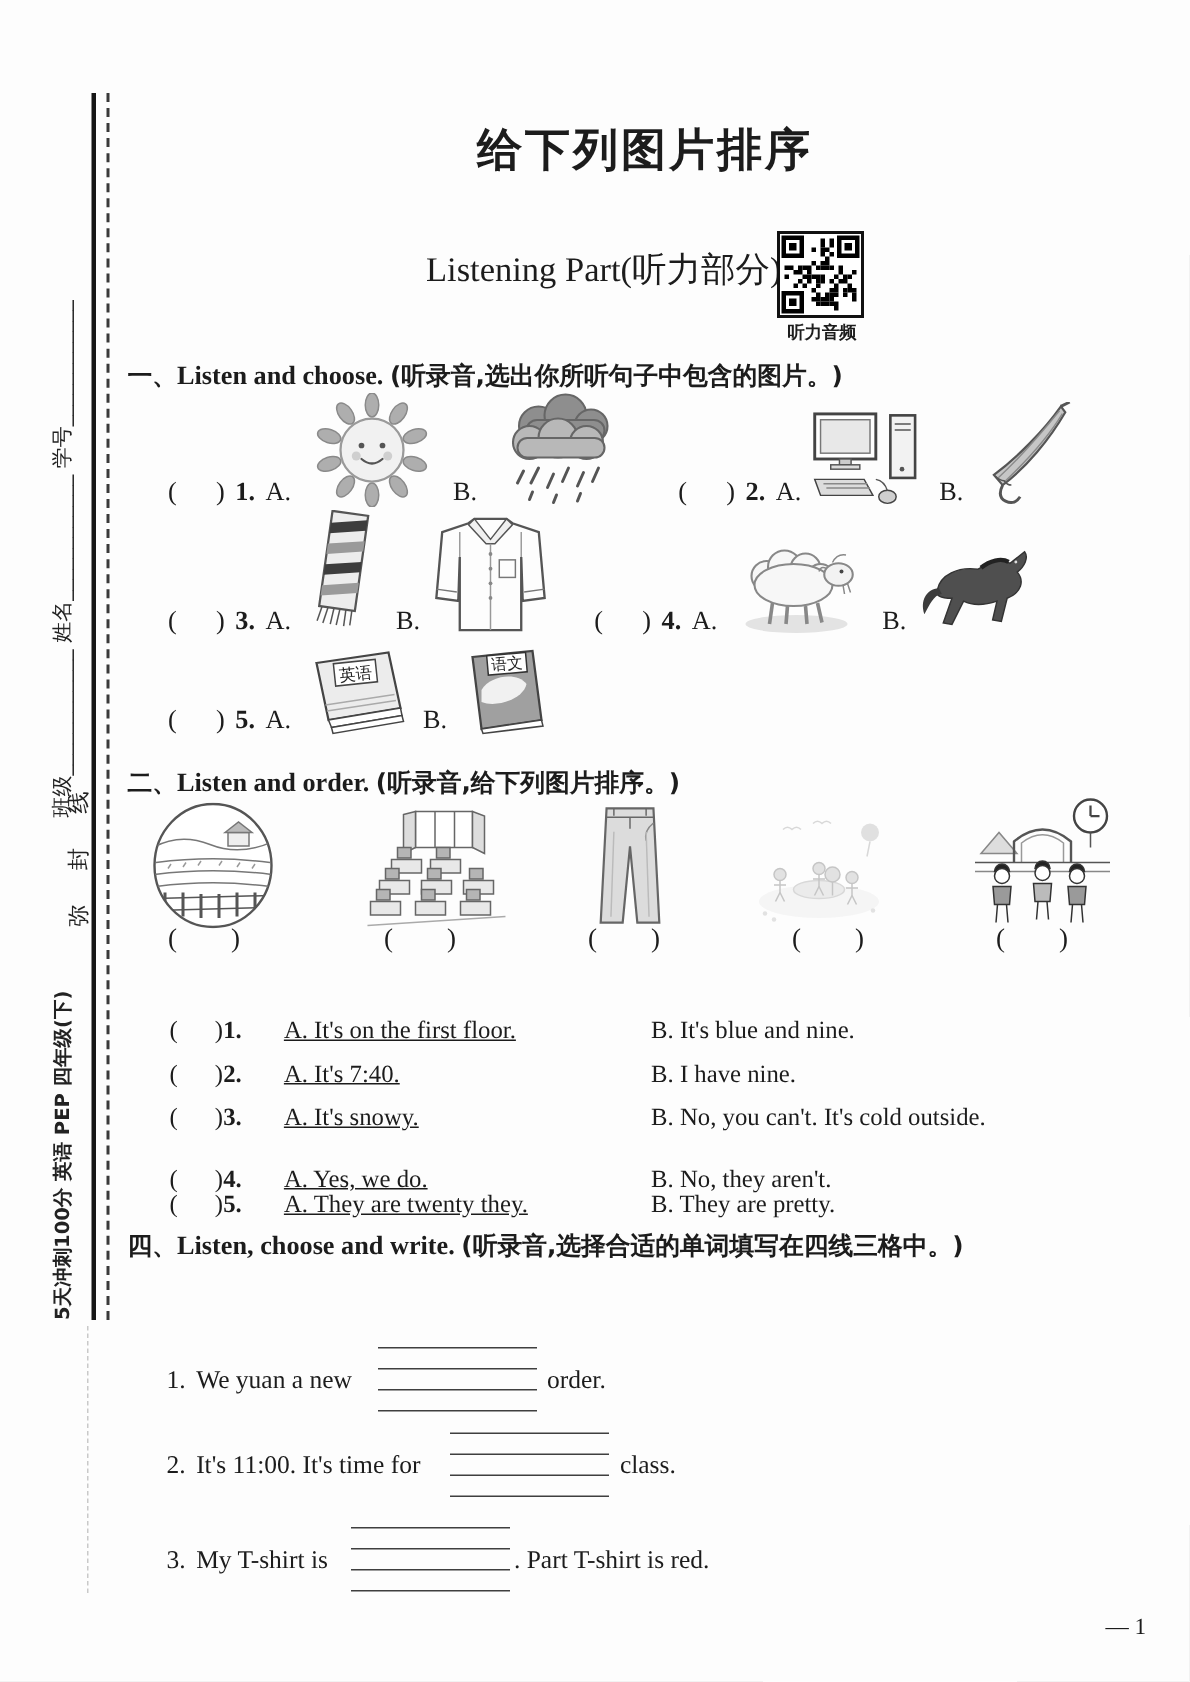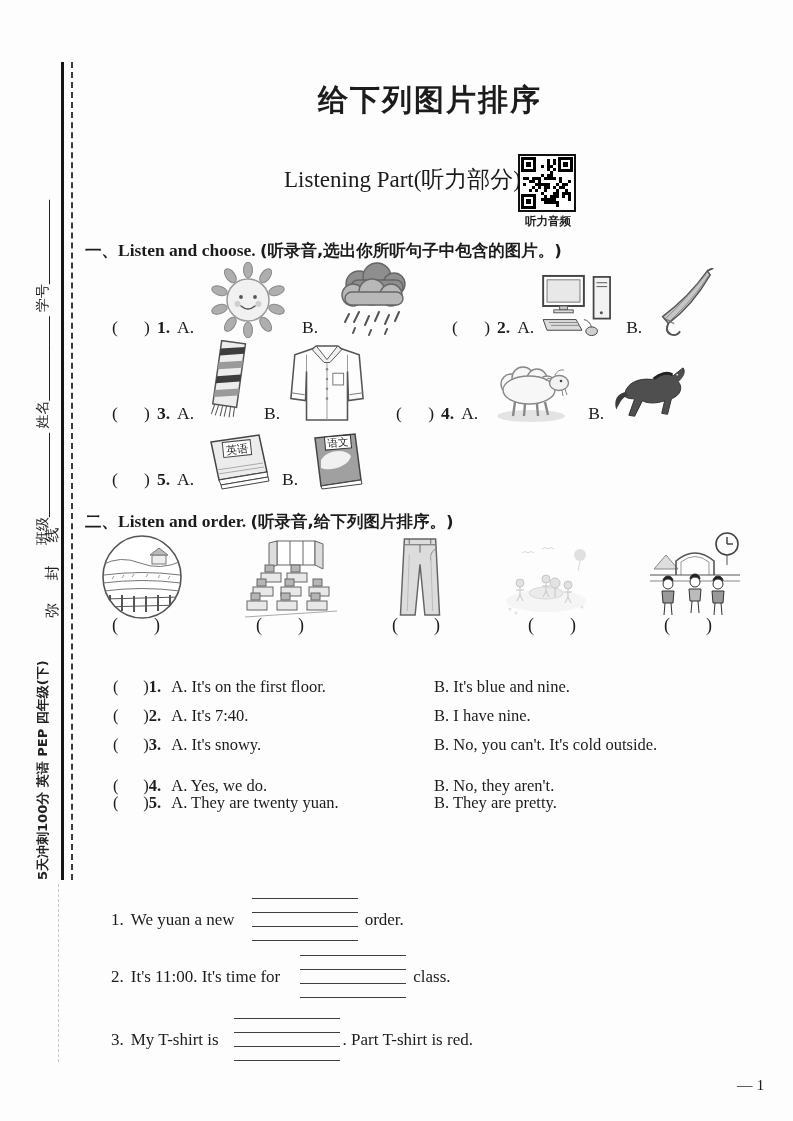--- a/index.html
+++ b/index.html
@@ -32,21 +32,21 @@
   .qnum{font-weight:bold;}
   
   .s1row{position:absolute;left:112px;display:flex;align-items:flex-end;column-gap:7px;font-size:17.5px;}
   .s1row svg{display:block;}
   .gap{margin-left:22px;}
   
   .s2row{position:absolute;left:100px;top:531px;width:642px;display:flex;justify-content:space-between;align-items:flex-end;}
   .s2paren{position:absolute;top:615px;font-size:18px;}
   
   .s3row{position:absolute;left:113px;width:662px;font-size:16.5px;}
-  .s3a{margin-left:6px;}
+  .s3a{margin-left:24px;text-decoration:underline;}
   .s3b{position:absolute;left:321px;}
   
   .wordbox{position:absolute;left:228px;top:851px;width:409px;height:27px;border:1.5px solid #2a2a2a;
            display:flex;align-items:center;justify-content:space-around;font-size:17px;}
   .s4item{position:absolute;left:111px;display:flex;align-items:flex-start;gap:7px;font-size:17px;line-height:22px;}
   .grid4{width:106px;height:41px;margin-top:-11px;border-top:1.2px solid #3f3f3f;border-bottom:1.2px solid #3f3f3f;position:relative;}
   .grid4::before,.grid4::after{content:"";position:absolute;left:0;right:0;border-top:1.2px solid #3f3f3f;}
   .grid4::before{top:13px;}
   .grid4::after{top:27px;}
   .tight{margin-left:-4px;}
@@ -450,24 +450,27 @@
     <span class="s3a">A. It's snowy.</span>
     <span class="s3b">B. No, you can't. It's cold outside.</span>
   </div>
   <div class="s3row" style="top:776px;">
     <span class="paren">(      )</span><span class="qnum">4.</span>
     <span class="s3a">A. Yes, we do.</span>
     <span class="s3b">B. No, they aren't.</span>
   </div>
   <div class="s3row" style="top:793px;">
     <span class="paren">(      )</span><span class="qnum">5.</span>
-    <span class="s3a">A. They are twenty yuan.</span>
+    <span class="s3a">A. They are twenty they.</span>
     <span class="s3b">B. They are pretty.</span>
   </div>
 
+  <div class="shead" style="top:820px;">
+    <span class="zh">四、</span><span class="en">Listen, choose and write.</span> <span class="zh">(听录音,选择合适的单词填写在四线三格中。)</span>
+  </div>
 
 
   <div class="s4item" style="top:909px;">
     <span>1.</span>
     <span>We yuan a new</span>
     <div class="grid4" style="margin-left:10px;"></div>
     <span>order.</span>
   </div>
   <div class="s4item" style="top:966px;">
     <span>2.</span>

